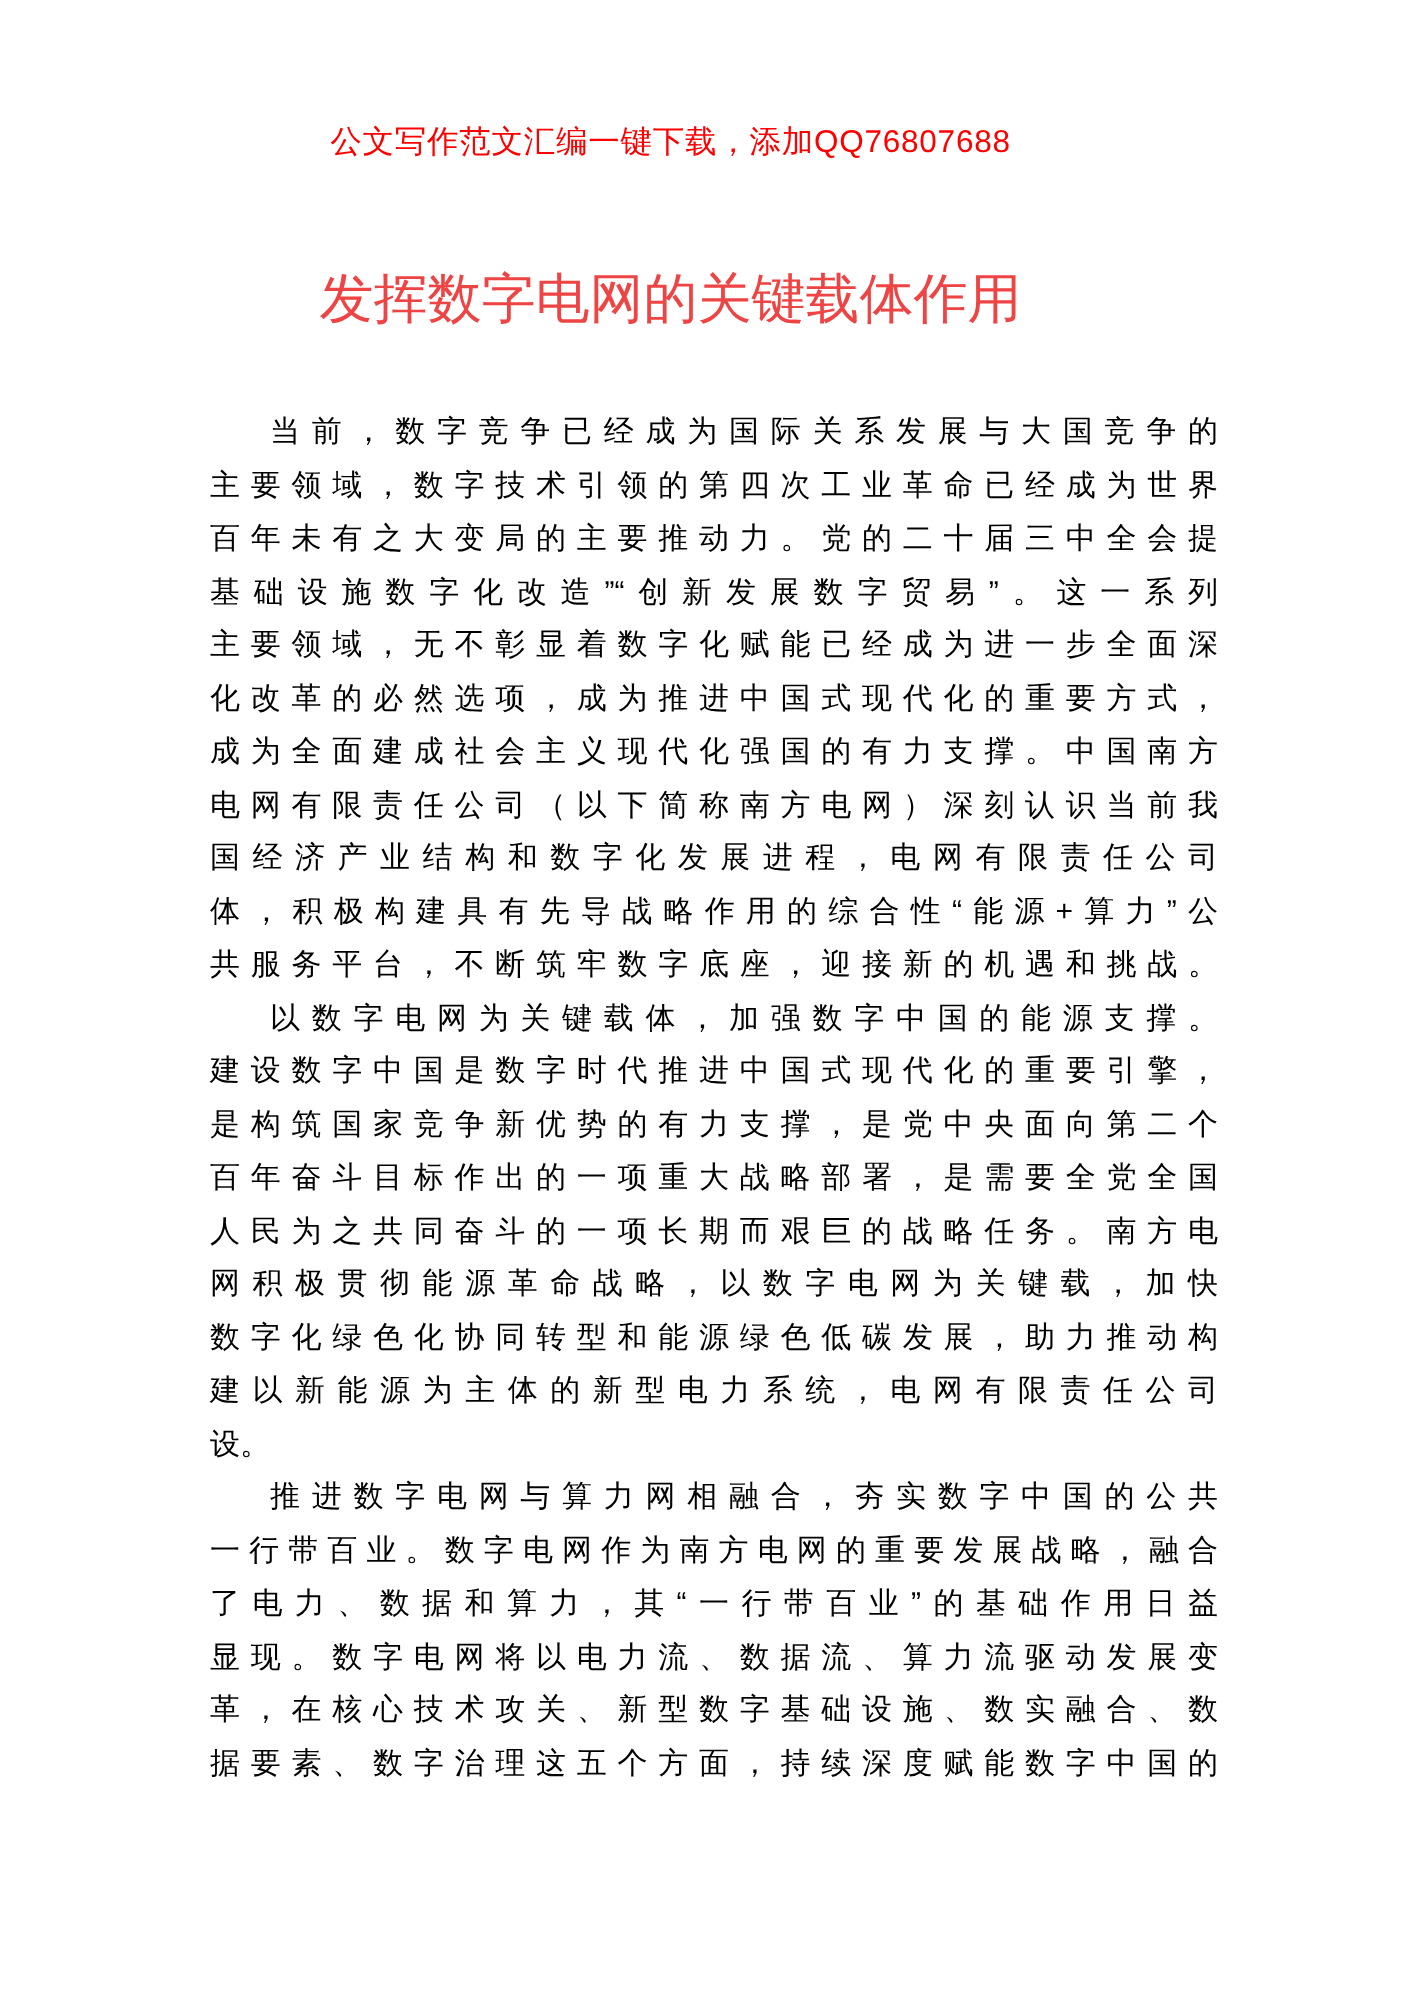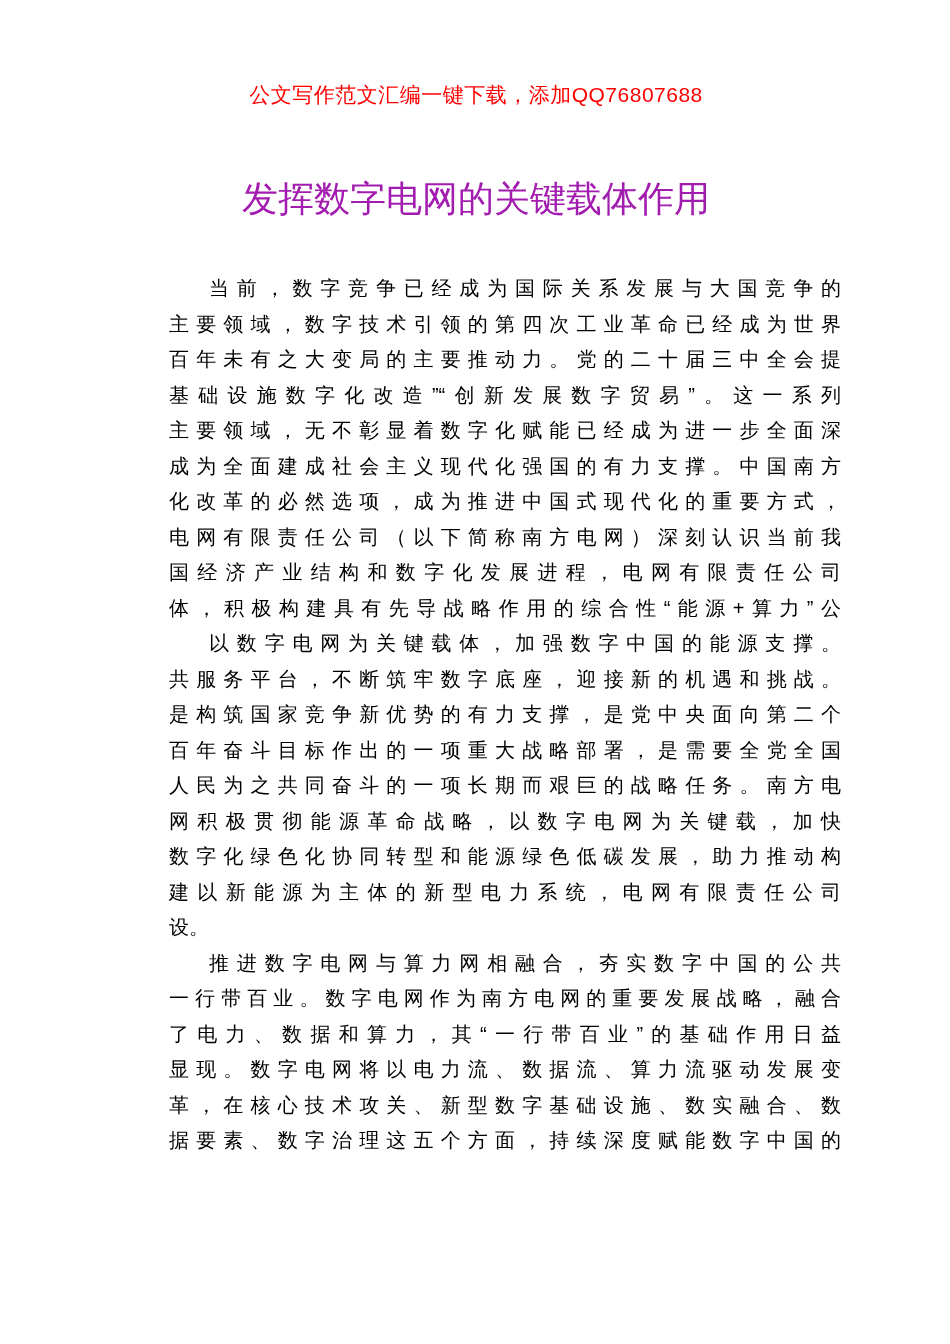--- a/index.html
+++ b/index.html
@@ -8,21 +8,20 @@
     background: #ffffff;
   }
   .page {
     position: relative;
     width: 894px;
     height: 1344px;
     background: #ffffff;
     overflow: hidden;
     font-family: "Liberation Sans", "DejaVu Sans", sans-serif;
     color: #000000;
-    margin-left: 29px;
   }
   .notice {
     position: absolute;
     top: 82px;
     left: 0;
     width: 100%;
     text-align: center;
     font-size: 21px;
     line-height: 26px;
     color: #ff0000;
@@ -30,21 +29,21 @@
   }
   .doc-title {
     position: absolute;
     top: 176px;
     left: 0;
     width: 100%;
     text-align: center;
     font-size: 36px;
     line-height: 46px;
     font-weight: 400;
-    color: #a21caf;
+    color: #ef4444;
   }
   .doc-body {
     position: absolute;
     top: 271px;
     left: 140px;
     width: 672px;
     font-size: 20px;
     line-height: 35.5px;
     color: #000000;
   }
@@ -67,27 +66,28 @@
   <div class="notice" style="color: rgb(255, 0, 0);">公文写作范文汇编一键下载，添加QQ76807688</div>
 
   <div class="doc-title">发挥数字电网的关键载体作用</div>
 
   <div class="doc-body">
       <div class="line first">当前，数字竞争已经成为国际关系发展与大国竞争的</div>
       <div class="line">主要领域，数字技术引领的第四次工业革命已经成为世界</div>
       <div class="line">百年未有之大变局的主要推动力。党的二十届三中全会提</div>
       <div class="line">基础设施数字化改造”“创新发展数字贸易”。这一系列</div>
       <div class="line">主要领域，无不彰显着数字化赋能已经成为进一步全面深</div>
+      <div class="line">化改革的必然选项，成为推进中国式现代化的重要方式，</div>
       <div class="line">成为全面建成社会主义现代化强国的有力支撑。中国南方</div>
-      <div class="line">化改革的必然选项，成为推进中国式现代化的重要方式，</div>
       <div class="line">电网有限责任公司（以下简称南方电网）深刻认识当前我</div>
       <div class="line">国经济产业结构和数字化发展进程，电网有限责任公司</div>
       <div class="line">体，积极构建具有先导战略作用的综合性“能源+算力”公</div>
+      <div class="line">共服务平台，不断筑牢数字底座，迎接新的机遇和挑战。</div>
       <div class="line first">以数字电网为关键载体，加强数字中国的能源支撑。</div>
-      <div class="line">共服务平台，不断筑牢数字底座，迎接新的机遇和挑战。</div>
+      <div class="line">建设数字中国是数字时代推进中国式现代化的重要引擎，</div>
       <div class="line">是构筑国家竞争新优势的有力支撑，是党中央面向第二个</div>
       <div class="line">百年奋斗目标作出的一项重大战略部署，是需要全党全国</div>
       <div class="line">人民为之共同奋斗的一项长期而艰巨的战略任务。南方电</div>
       <div class="line">网积极贯彻能源革命战略，以数字电网为关键载，加快</div>
       <div class="line">数字化绿色化协同转型和能源绿色低碳发展，助力推动构</div>
       <div class="line">建以新能源为主体的新型电力系统，电网有限责任公司</div>
       <div class="line short">设。</div>
       <div class="line first">推进数字电网与算力网相融合，夯实数字中国的公共</div>
       <div class="line">一行带百业。数字电网作为南方电网的重要发展战略，融合</div>
       <div class="line">了电力、数据和算力，其“一行带百业”的基础作用日益</div>

